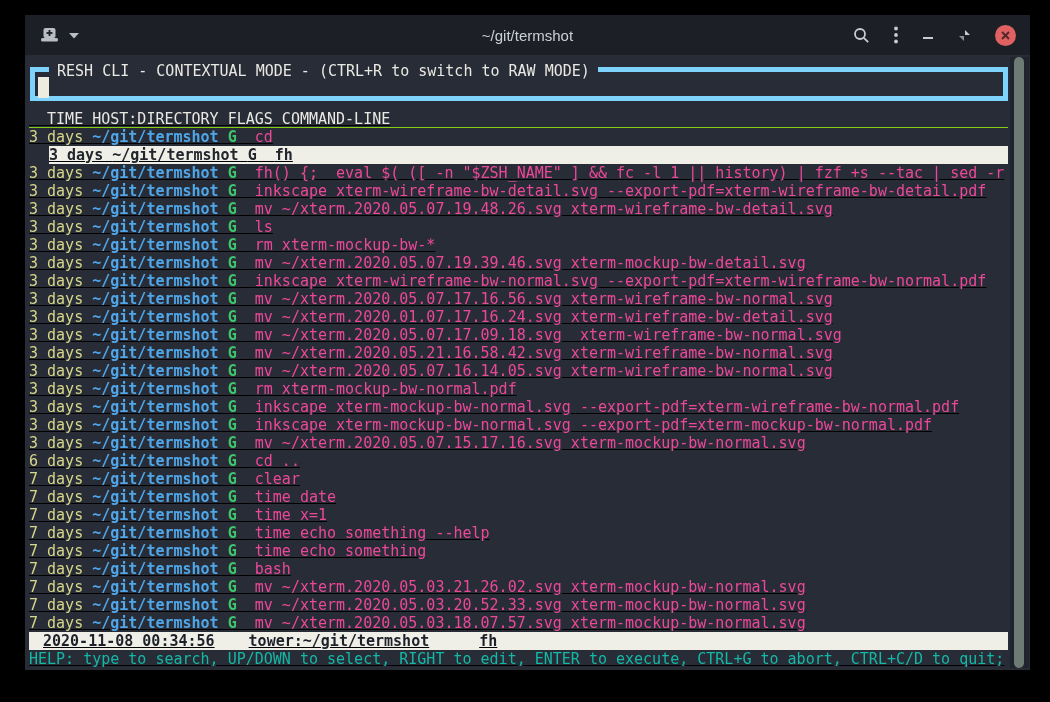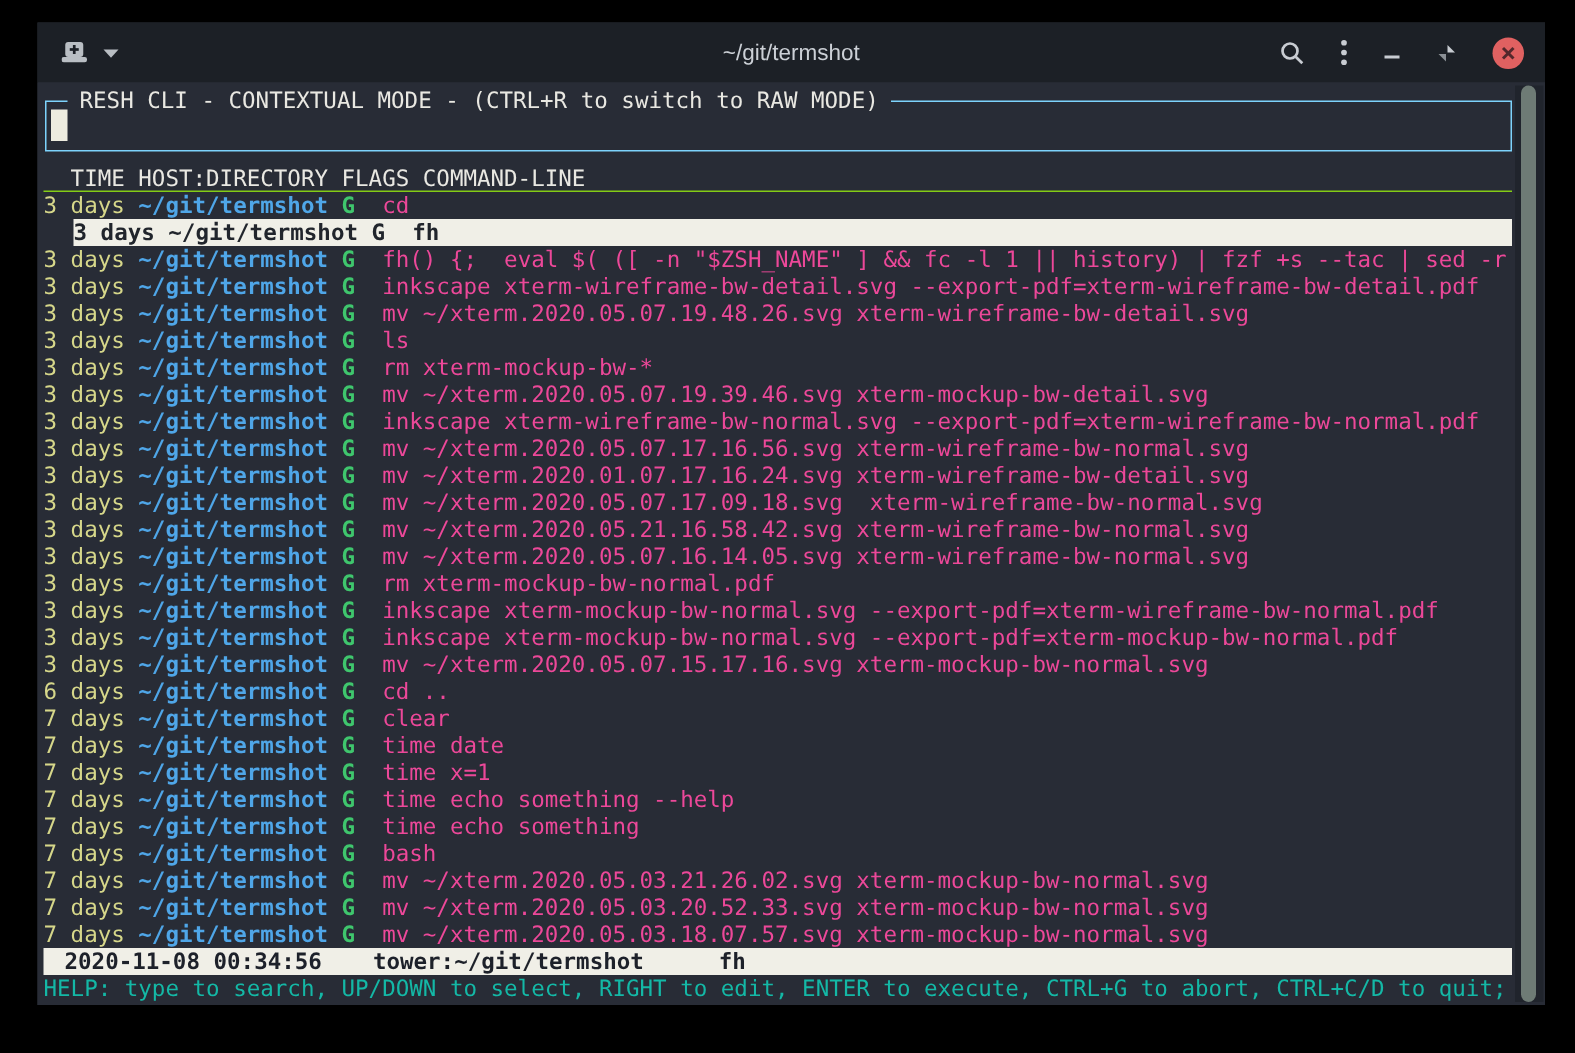--- a/index.html
+++ b/index.html
@@ -1,40 +1,40 @@
 <!DOCTYPE html>
 <html><head>
 <meta charset="utf-8">
 <style>
   * { margin:0; padding:0; box-sizing:border-box; }
   html,body { width:1050px; height:702px; background:#000; overflow:hidden; }
   body { font-family:"DejaVu Sans Mono", monospace; }
 
   .window { position:absolute; left:25px; top:15px; width:1005px; height:655px;
-            background:#282c36; }
+            background:#282c36;text-decoration:underline; }
 
   
   .titlebar { position:relative; height:40px; background:#1c2026;
               display:flex; align-items:center;
               font-family:"Liberation Sans","DejaVu Sans",sans-serif; }
   .tb-left { display:flex; align-items:center; gap:10px; margin-left:16px; }
   .tb-title { position:absolute; left:0; right:0; text-align:center;
               color:#ccd0d6; font-size:15px; pointer-events:none; }
   .tb-right { margin-left:auto; display:flex; align-items:center; gap:24px; margin-right:14px; }
   .tb-btn { display:flex; align-items:center; justify-content:center; cursor:default; }
   .close-btn { width:21px; height:21px; border-radius:50%; background:#e06161;
                display:flex; align-items:center; justify-content:center; }
   .close-btn svg { display:block; }
 
   
   .term { position:relative; height:615px; background:#282c36;
           padding:12px 22px 0 4px; font-size:15px; line-height:18px;
           color:#dcdfe2; overflow:hidden; }
 
-  .search-box { position:relative; height:34px; border:1px solid #7dd3fc; margin-left:1px; }
+  .search-box { position:relative; height:34px; border:5px solid #7dd3fc; margin-left:1px; }
   .box-legend { position:absolute; top:-10px; left:14px; background:#282c36;
                 padding:0 8px; color:#e9e8e2; white-space:pre; }
   .cursor-block { position:absolute; left:3px; top:5px; width:11px; height:21px; background:#edecdf; }
 
   .list { margin-top:9px; }
   .hdr-row { white-space:pre; color:#e9e8e2; height:18px;
              border-bottom:1px solid #84cc16; }
   .row { white-space:pre; height:18px; overflow:hidden; }
   .c-time { color:#d6d78a; }
   .c-dir  { color:#4fa6e8; font-weight:bold; }

